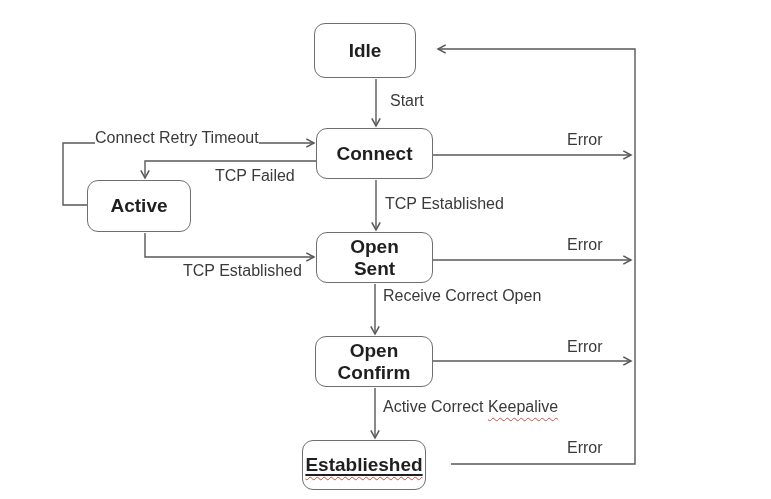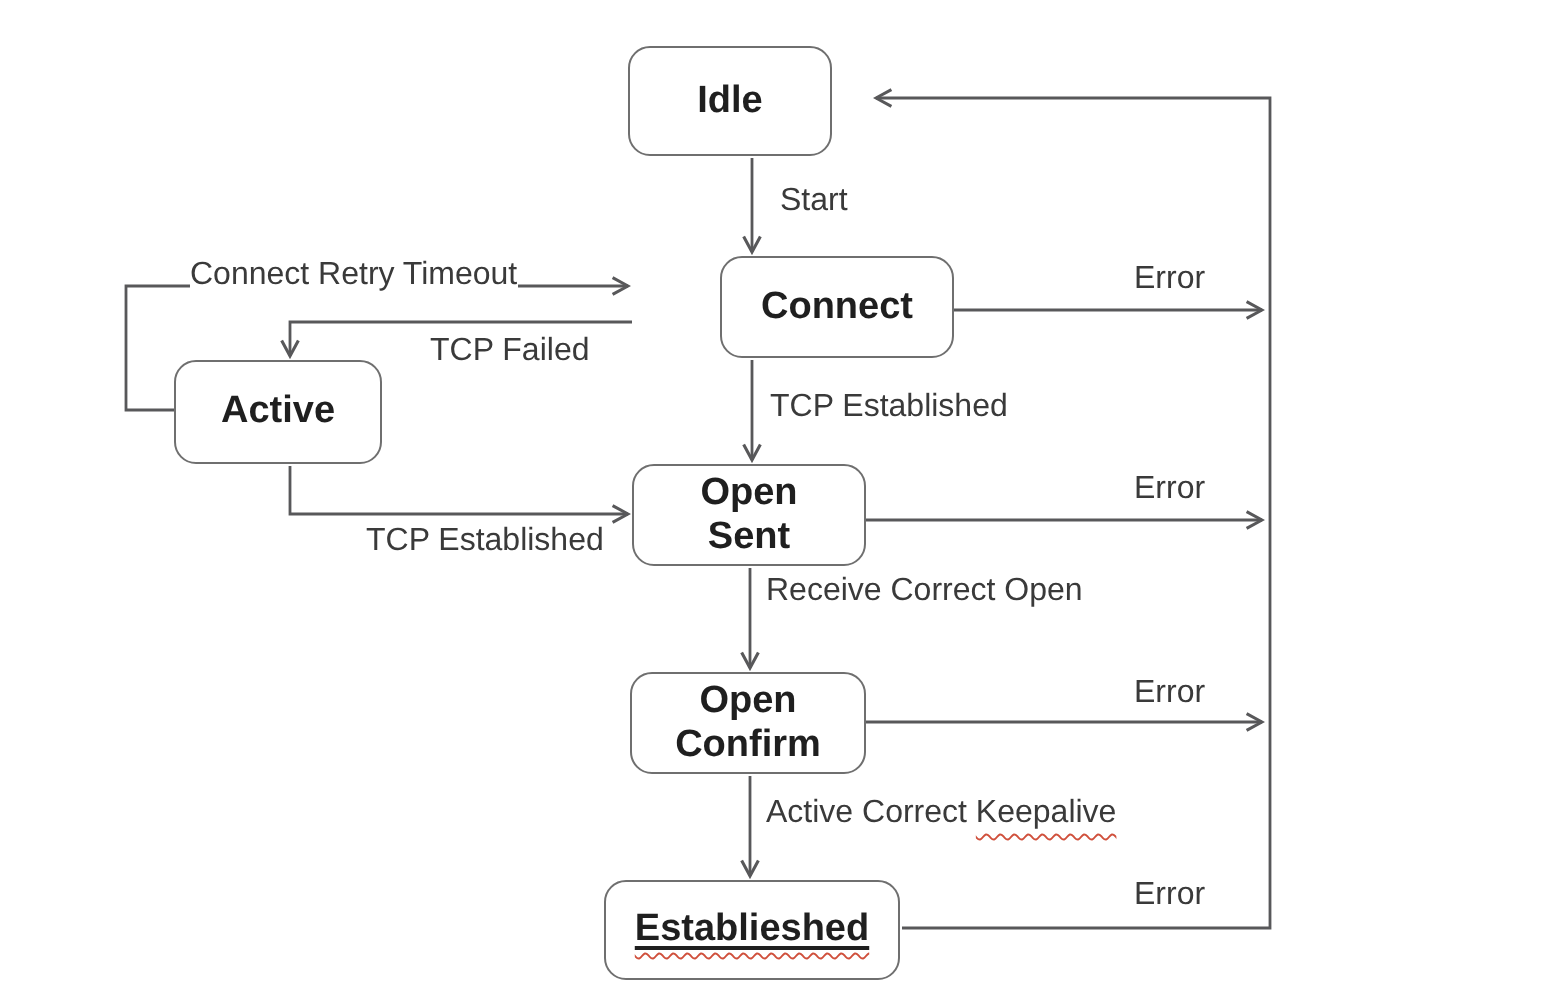--- a/index.html
+++ b/index.html
@@ -66,25 +66,25 @@
   }
   .solid-underline{
     text-decoration-line:underline;
     text-decoration-style:solid;
     text-decoration-color:var(--state-text);
     text-decoration-thickness:1.5px;
     text-underline-offset:3px;
   }
   
   .state.idle        {left:314px;top:23px; width:102px;height:55px;}
-  .state.connect     {left:316px;top:128px;width:117px;height:51px;margin-left:44px;}
+  .state.connect     {left:316px;top:128px;width:117px;height:51px;}
   .state.active      {left:87px; top:180px;width:104px;height:52px;}
   .state.open-sent   {left:316px;top:232px;width:117px;height:51px;}
   .state.open-confirm{left:315px;top:336px;width:118px;height:51px;}
-  .state.established {left:302px;top:440px;width:148px;height:50px;}
+  .state.established {left:302px;top:440px;width:124px;height:50px;}
   
   .lbl-start            {left:390px;top:92px;}
   .lbl-retry            {left:95px; top:129px;}
   .lbl-tcp-failed       {left:215px;top:167px;}
   .lbl-tcp-est-upper    {left:385px;top:195px;}
   .lbl-tcp-est-lower    {left:183px;top:262px;}
   .lbl-rc-open          {left:383px;top:287px;}
   .lbl-rc-keepalive     {left:383px;top:398px;}
   .lbl-error-connect    {left:567px;top:131px;}
   .lbl-error-open-sent  {left:567px;top:236px;}

